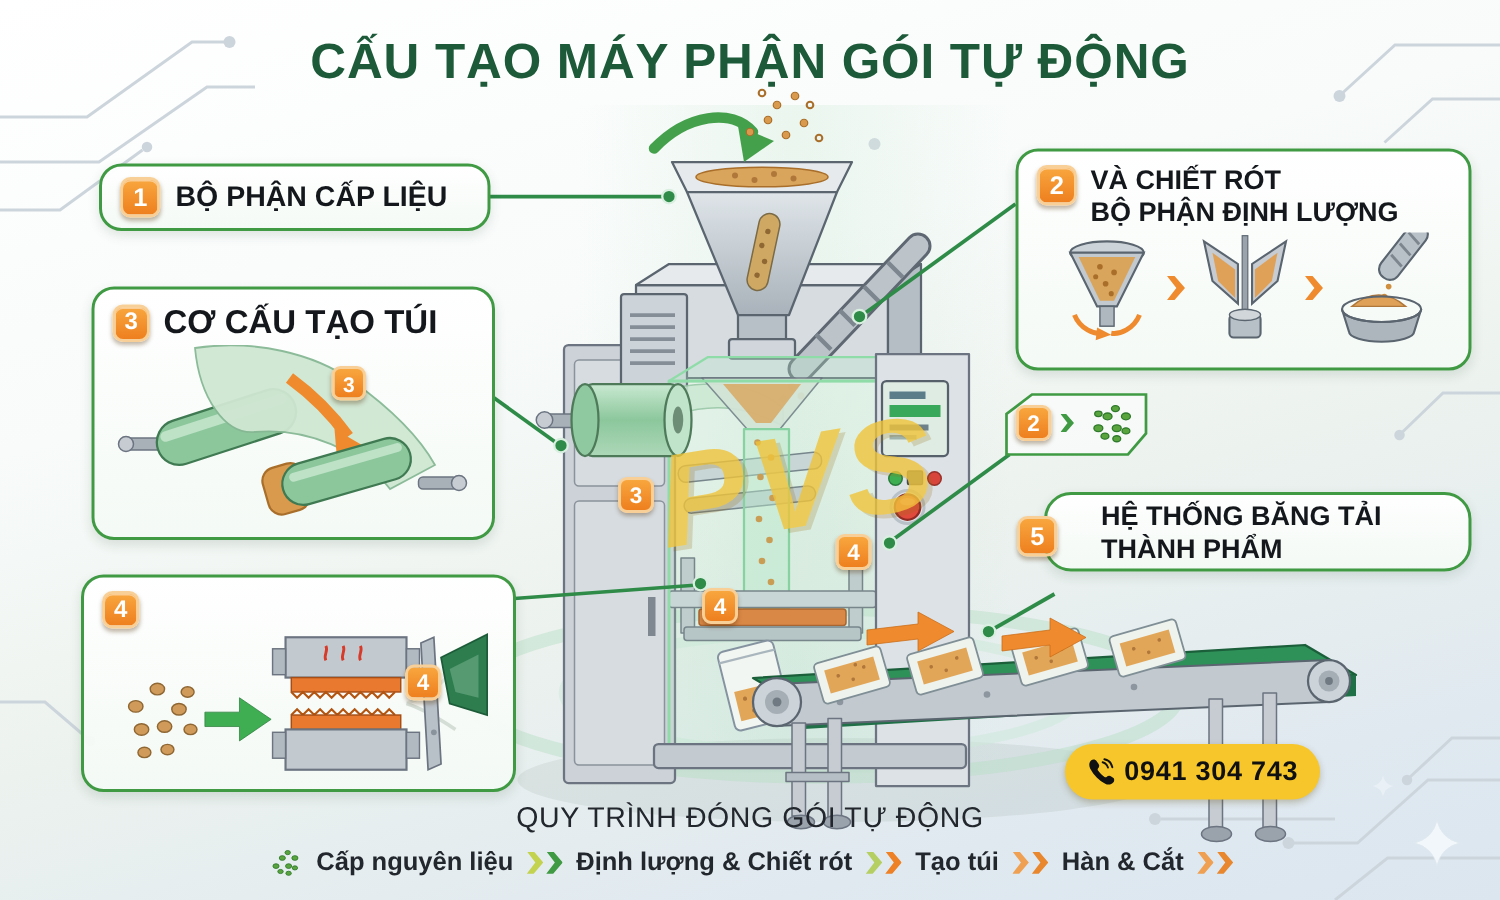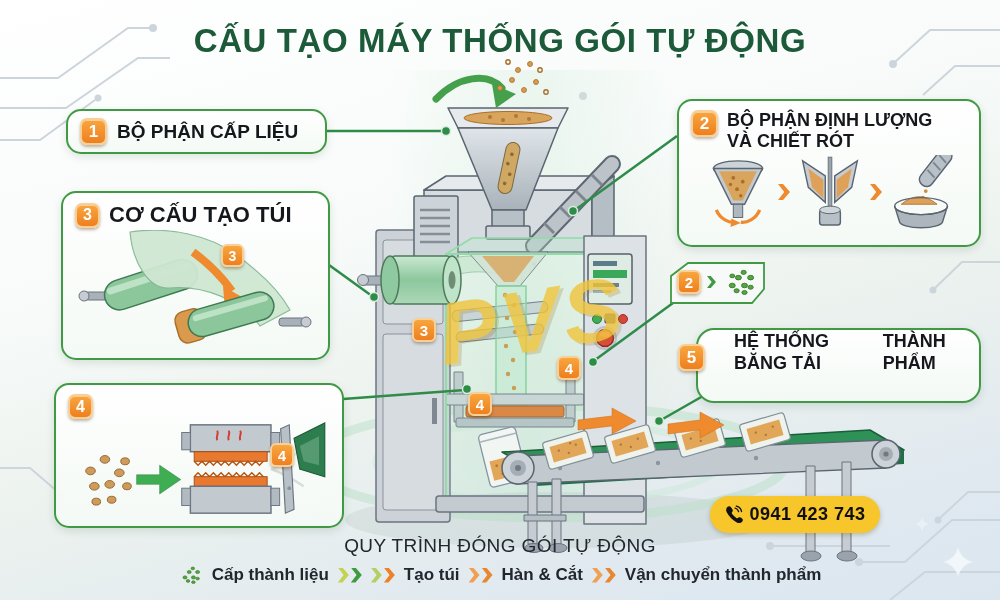--- a/index.html
+++ b/index.html
@@ -323,37 +323,37 @@
   <path d="M688,263 L764,263 L764,289 L752,303 L671,303 L671,276 Z" fill="rgba(255,255,255,.5)" stroke="#3f9a43" stroke-width="1.8"></path>
 
   <g>
     <path transform="translate(958,562)" d="M0,-15 Q3,-3 15,0 Q3,3 0,15 Q-3,3 -15,0 Q-3,-3 0,-15" fill="#f1f7fa" stroke="#dde8ee" stroke-width=".5"></path>
     <path transform="translate(922,524) scale(.45)" d="M0,-15 Q3,-3 15,0 Q3,3 0,15 Q-3,3 -15,0 Q-3,-3 0,-15" fill="#e9f1f6"></path>
   </g>
 </svg>
 
 <div class="watermark">PVS</div>
 
-<div class="title">CẤU TẠO MÁY THỐNG GÓI TỰ ĐỘNG</div>
+<div class="title">CẤU TẠO MÁY PHẬN GÓI TỰ ĐỘNG</div>
 
 <div class="lbox row" style="left:66px;top:109px;width:261px;height:45px;gap:10px;padding:0 12px;">
   <div class="badge" style="width:27px;height:27px;font-size:17px;">
         <span>1</span>
       </div>
   <span class="ltext" style="font-size:19px;text-align:right;">BỘ PHẬN CẤP LIỆU</span>
 </div>
 
 <div class="lbox" style="left:677px;top:99px;width:304px;height:148px;padding:9px 10px 4px 12px;">
   <div class="row" style="gap:9px;align-items:flex-start;">
     <div class="badge" style="width:27px;height:27px;font-size:17px;">
           <span>2</span>
         </div>
     <div>
+      <div class="ltext" style="font-size:18px;line-height:21px;">VÀ CHIẾT RÓT</div>
       <div class="ltext" style="font-size:18px;line-height:21px;">BỘ PHẬN ĐỊNH LƯỢNG</div>
-      <div class="ltext" style="font-size:18px;line-height:21px;">VÀ CHIẾT RÓT</div>
     </div>
   </div>
   <div class="row" style="justify-content:center;gap:7px;margin-top:3px;">
     <svg width="66" height="74" viewBox="0 0 70 78">
       <ellipse cx="35" cy="14" rx="26" ry="8" fill="#cdd4d9" stroke="#5a6570" stroke-width="1.5"></ellipse>
       <polygon points="9,14 61,14 42,52 28,52" fill="#c2c9cf" stroke="#5a6570" stroke-width="1.5"></polygon>
       <polygon points="15,17 55,17 40,48 30,48" fill="#d9a45c"></polygon>
       <g fill="#a96f2a">
             <circle cx="30" cy="24" r="2"></circle>
             <circle cx="40" cy="28" r="2"></circle>
@@ -466,21 +466,21 @@
     <circle cx="222" cy="30" r="2" fill="#89939b"></circle>
         <circle cx="225" cy="70" r="2" fill="#89939b"></circle>
     <polygon points="230,18 262,2 262,58 236,50" fill="#2e7d4f" stroke="#1d5c38" stroke-width="1.2"></polygon>
     <polygon points="236,26 256,16 256,46 240,42" fill="#6fae88" opacity=".6"></polygon>
   </svg>
   <div class="m-badge" style="left:214px;top:58px;width:24px;height:24px;font-size:15px;">
         <span>4</span>
       </div>
 </div>
 
-<div class="lbox" style="left:696px;top:328px;width:285px;height:75px;border-radius:18px;display:flex;flex-direction:row;justify-content:center;padding-left:36px;">
+<div class="lbox" style="left:696px;top:328px;width:285px;height:53px;border-radius:18px;display:flex;flex-direction:column;justify-content:center;padding-left:36px;">
   <div class="ltext" style="font-size:18px;line-height:22px;">HỆ THỐNG BĂNG TẢI</div>
   <div class="ltext" style="font-size:18px;line-height:22px;">THÀNH PHẨM</div>
 </div>
 <div class="m-badge" style="left:678px;top:344px;width:27px;height:27px;font-size:17px;border-radius:7px;">
       <span>5</span>
     </div>
 
 <div class="mini2wrap" style="left:677px;top:268px;">
   <div class="row" style="gap:6px;">
     <div class="m-badge" style="position:static;width:24px;height:24px;font-size:15px;">
@@ -511,52 +511,52 @@
     </div>
 <div class="m-badge" style="left:468px;top:392px;width:24px;height:24px;font-size:15px;">
       <span>4</span>
     </div>
 
 <div class="phone-pill">
   <svg width="19" height="19" viewBox="0 0 24 24">
     <path d="M4.2,2.6 C5.8,1.2 7.9,1.5 9,3.1 L10.6,5.4 C11.5,6.7 11.2,8.2 10.1,9.3 C9.7,9.7 9.7,10.4 10.1,11 C11.7,13.2 13.4,14.9 15.6,16.4 C16.2,16.8 16.9,16.8 17.3,16.4 C18.4,15.3 19.9,15 21.2,15.9 L23.1,17.3 C24.1,18 24.1,19.6 23.1,20.8 C21.4,22.8 18.6,23.3 16.2,22 C10.9,19.2 6.6,14.9 3.6,9.4 C2.3,7 2.5,4.2 4.2,2.6 Z" fill="#111111"></path>
     <path d="M14,4 C16,4.5 18,6.5 18.5,8.5 M15.5,1.5 C18.8,2.2 21.5,5 22.2,8.2" stroke="#111111" stroke-width="1.6" fill="none" stroke-linecap="round"></path>
   </svg>
-  <span class="phone-num">0941 423 743</span>
+  <span class="phone-num">0941 304 743</span>
 </div>
 
 <div class="proc-title">QUY TRÌNH ĐÓNG GÓI TỰ ĐỘNG</div>
 <div class="proc-row">
   <svg width="24" height="20" viewBox="0 0 40 32">
     <g fill="#5aa43e" stroke="#2f7a2c" stroke-width="1">
       <ellipse cx="10" cy="20" rx="3.4" ry="2.6"></ellipse>
           <ellipse cx="17" cy="11" rx="3.4" ry="2.6"></ellipse>
           <ellipse cx="24" cy="20" rx="3.4" ry="2.6"></ellipse>
       <ellipse cx="31" cy="11" rx="3.4" ry="2.6"></ellipse>
           <ellipse cx="31" cy="22" rx="3" ry="2.3"></ellipse>
           <ellipse cx="15" cy="26" rx="3" ry="2.3"></ellipse>
       <ellipse cx="24" cy="28" rx="3" ry="2.3"></ellipse>
           <ellipse cx="23" cy="5" rx="3" ry="2.3"></ellipse>
     </g>
   </svg>
-  <span>Cấp thành liệu</span>
+  <span>Cấp nguyên liệu</span>
   <span class="row" style="gap:2px;">
         <span class="chev" style="width:11px;height:15px;background:#c3d24f;"></span>
         <span class="chev" style="width:11px;height:15px;background:#3f9a43;"></span>
       </span>
+  <span>Định lượng &amp; Chiết rót</span>
   <span class="row" style="gap:2px;">
         <span class="chev" style="width:11px;height:15px;background:#b5cf62;"></span>
         <span class="chev" style="width:11px;height:15px;background:#ee8125;"></span>
       </span>
   <span>Tạo túi</span>
   <span class="row" style="gap:2px;">
         <span class="chev" style="width:11px;height:15px;background:#f0a052;"></span>
         <span class="chev" style="width:11px;height:15px;background:#e8872e;"></span>
       </span>
   <span>Hàn &amp; Cắt</span>
   <span class="row" style="gap:2px;">
         <span class="chev" style="width:11px;height:15px;background:#f0a052;"></span>
         <span class="chev" style="width:11px;height:15px;background:#e8872e;"></span>
       </span>
-  <span>Vận chuyển thành phẩm</span>
 </div>
 
 </div>
 
 </body></html>

